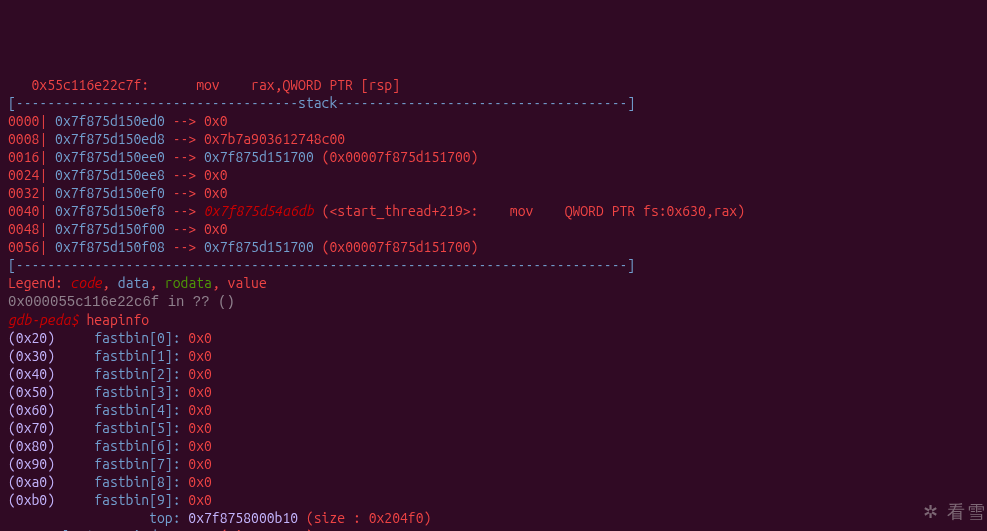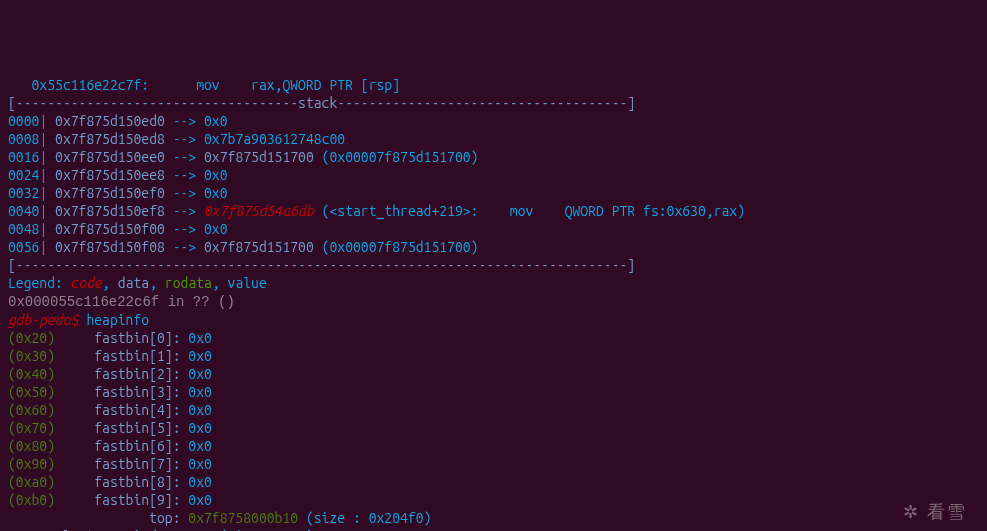--- a/index.html
+++ b/index.html
@@ -9,29 +9,29 @@
     font-family: 'Ubuntu Mono', 'DejaVu Sans Mono', monospace;
     font-size: 14px;
     line-height: 18px;
     width: 987px;
     height: 531px;
     padding: 4px 8px;
     overflow: hidden;
     white-space: pre;
   }
   .ln { display: block; }
-  .c-white  { color: #0ea5e9; text-align: right; }
+  .c-white  { color: #ef4444; text-align: right; }
   .c-blue   { color: #729fcf; }
   .c-red    { color: #cc0000; font-style: italic; }
   .c-green  { color: #4e9a06; text-align: right; }
-  .c-yellow { color: #4d7c0f; margin-top: 14px; }
+  .c-yellow { color: #c4b5fd; margin-top: 14px; }
   .c-grey   { color: #a79ea7; opacity: .8; font-family: Liberation Mono, monospace; }
   .watermark {
     position: absolute;
-    right: 20px;
+    right: 0;
     bottom: 10px;
     color: #b0a6ab;
     opacity: .6;
     font-size: 18px;
     letter-spacing: 2px;
     font-family: sans-serif;
   }
 </style>
 </head>
 <body>

